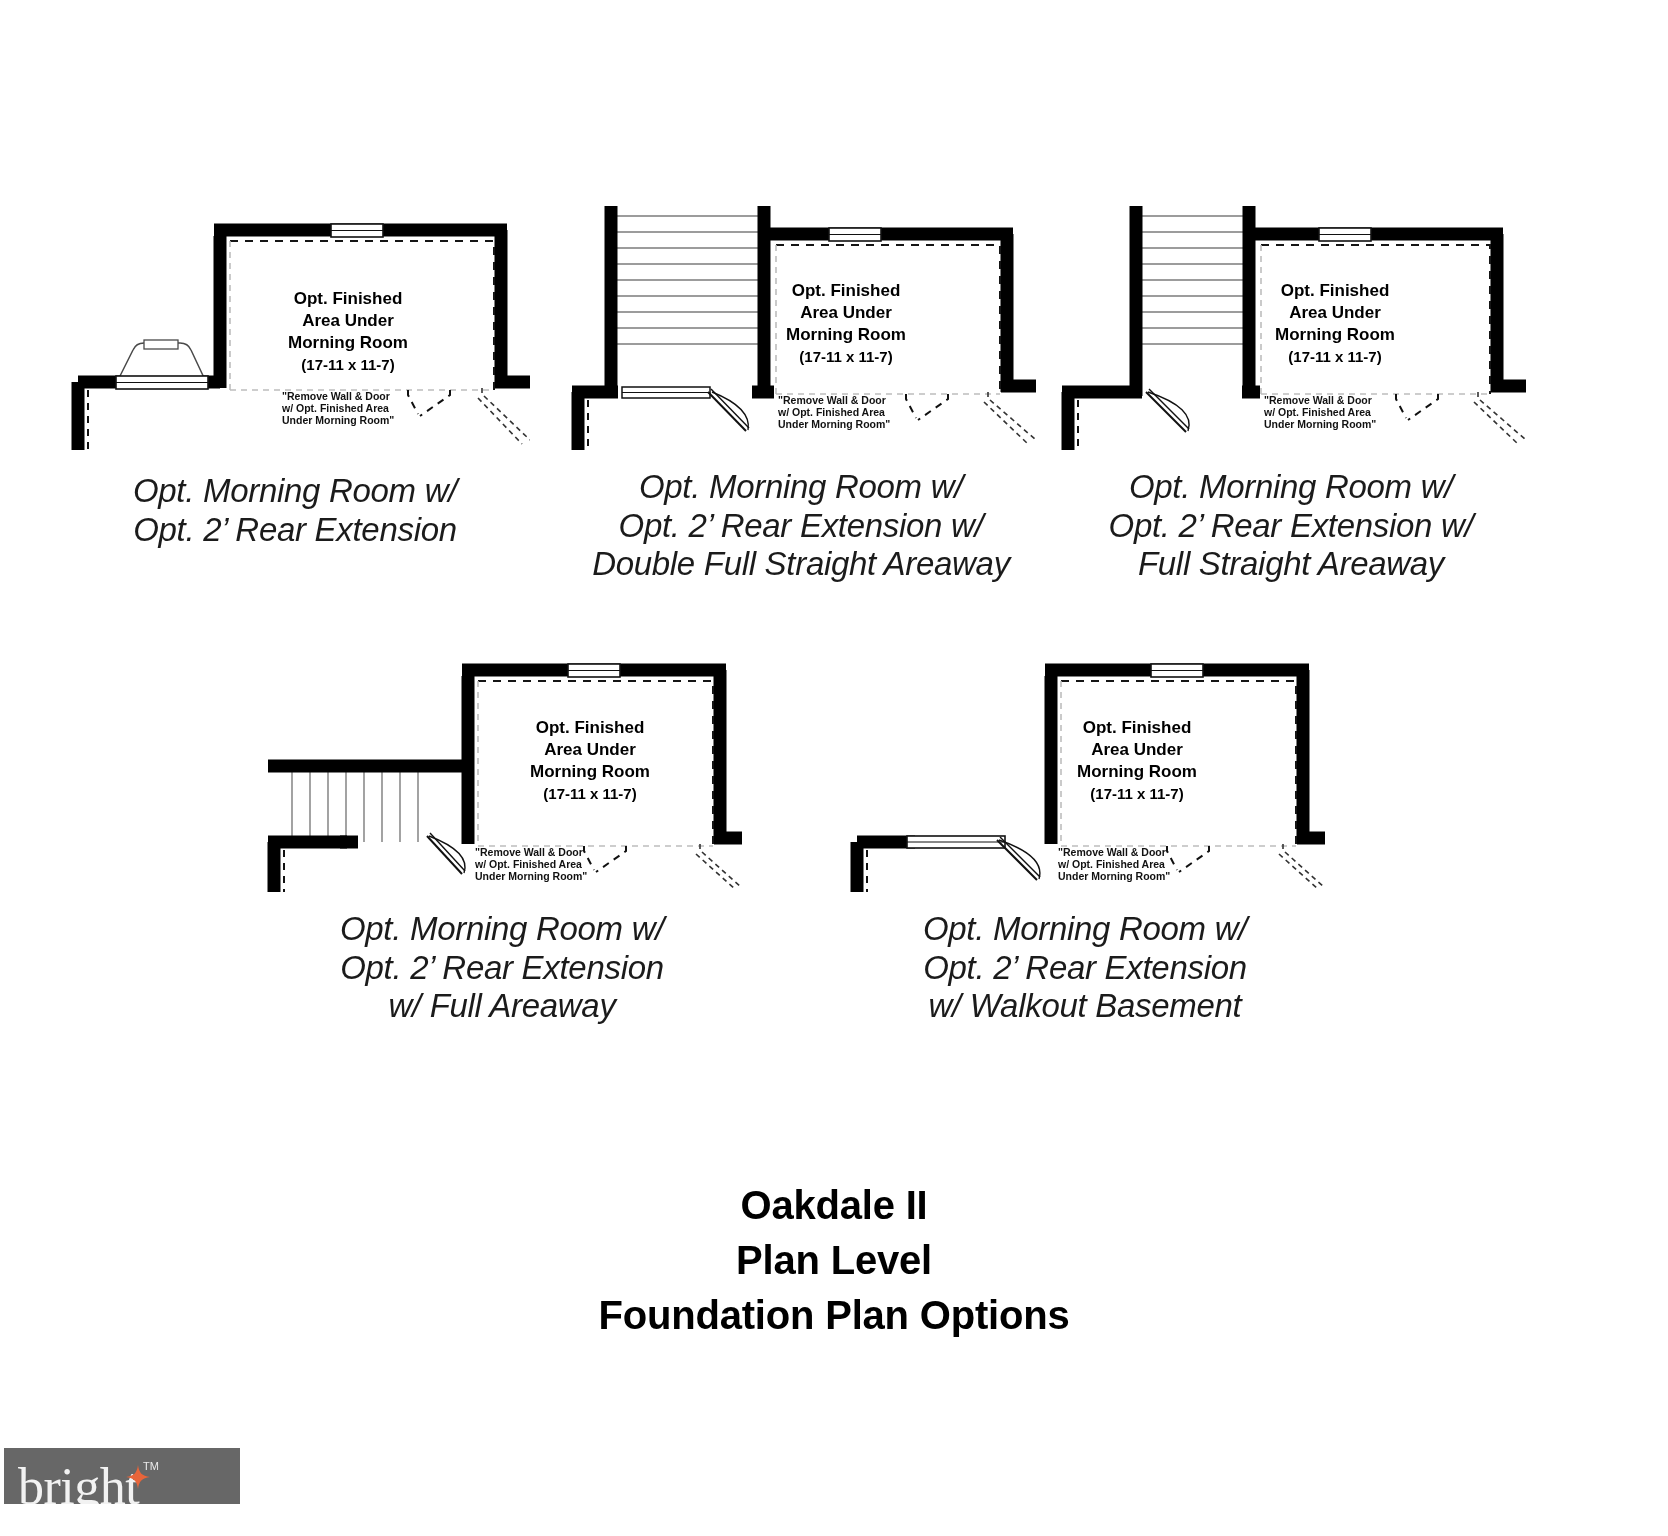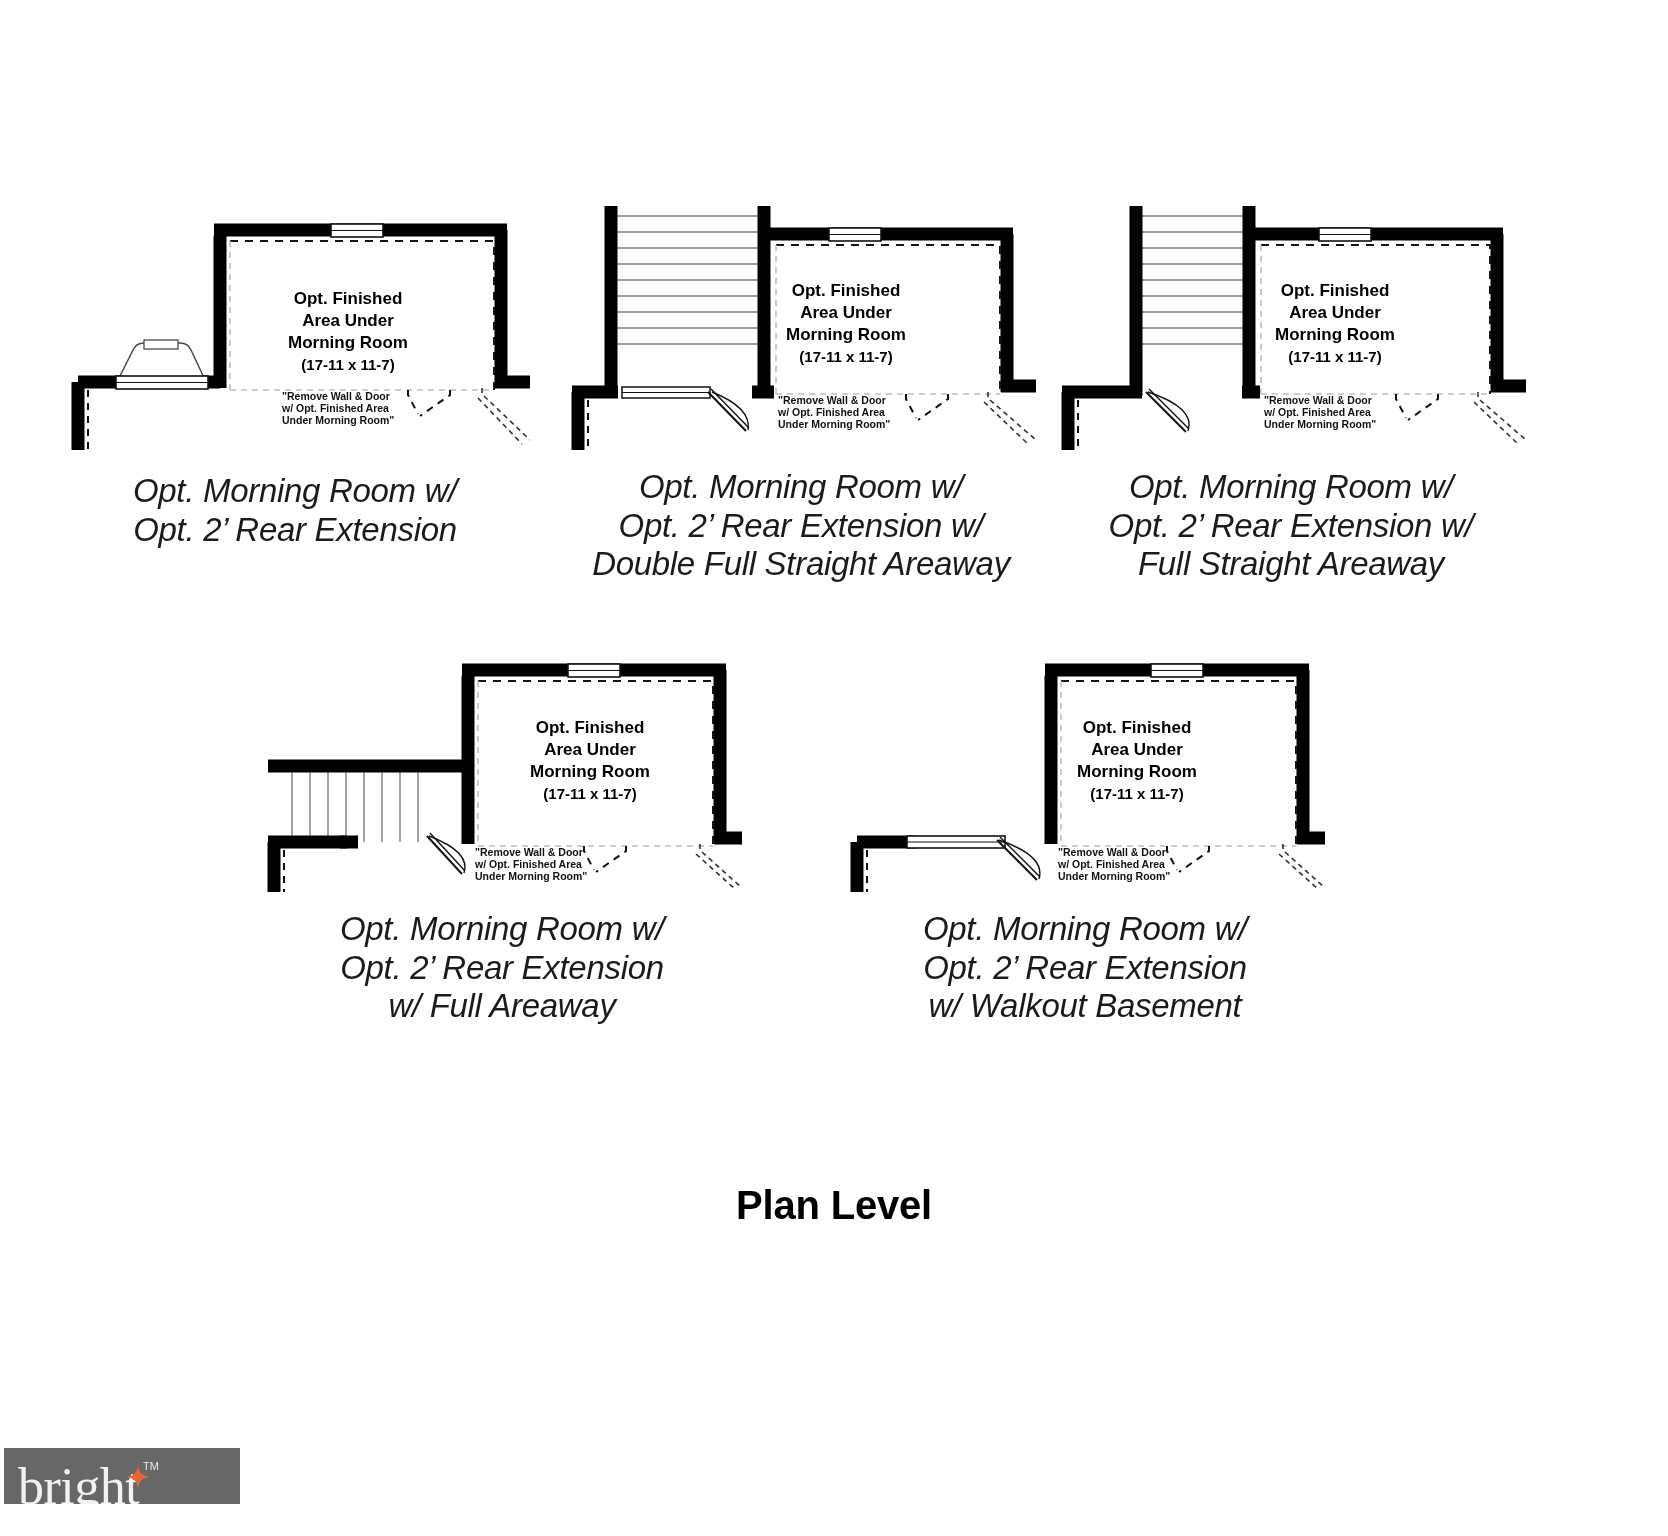--- a/index.html
+++ b/index.html
@@ -426,21 +426,23 @@
 </div>
 
 <div style="position:absolute; left:1017px; top:717px; width:240px; text-align:center; font-weight:bold; font-size:17px; line-height:1.28;">
   <div>Opt. Finished</div>
   <div>Area Under</div>
   <div>Morning Room</div>
   <div style="font-weight:bold; font-size:15px; margin-top:2px;">(17-11 x 11-7)</div>
 </div>
 
 <div class="title-block">
+  <span class="title-line">Oakdale II</span>
   <span class="title-line">Plan Level</span>
+  <span class="title-line">Foundation Plan Options</span>
 </div>
 
 <div class="watermark">
   <div class="wm-inner">
     <span class="wm-bright">bright</span>
     <svg class="wm-spark" viewBox="0 0 24 24">
       <path d="M12 0 C13 8 16 11 24 12 C16 13 13 16 12 24 C11 16 8 13 0 12 C8 11 11 8 12 0 Z" fill="currentColor"></path>
     </svg>
     <span class="wm-tm">TM</span>
     <span class="wm-mls">MLS</span>

